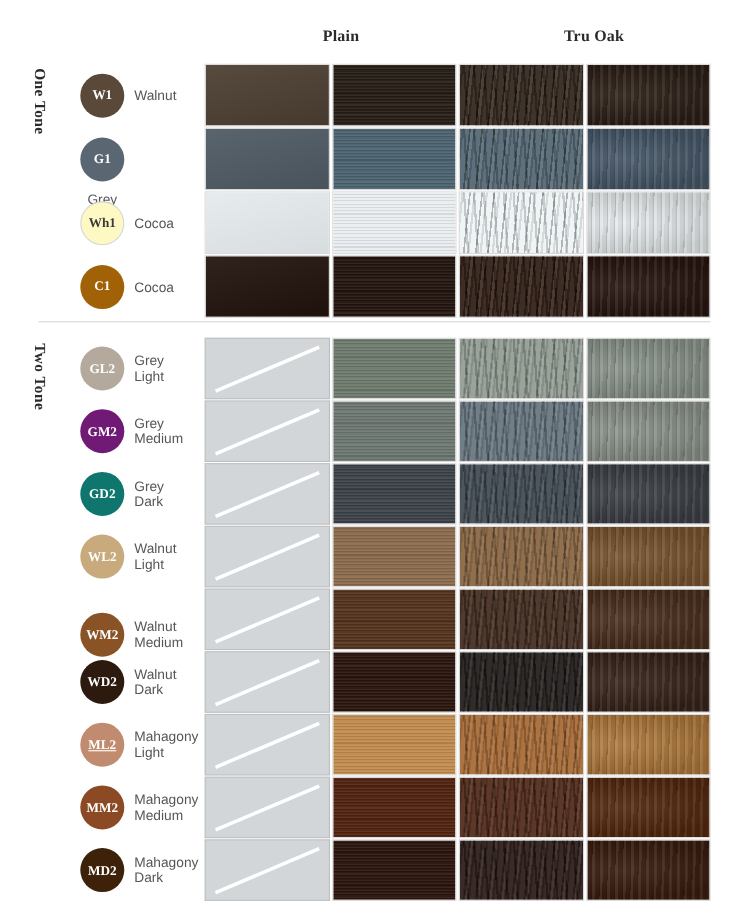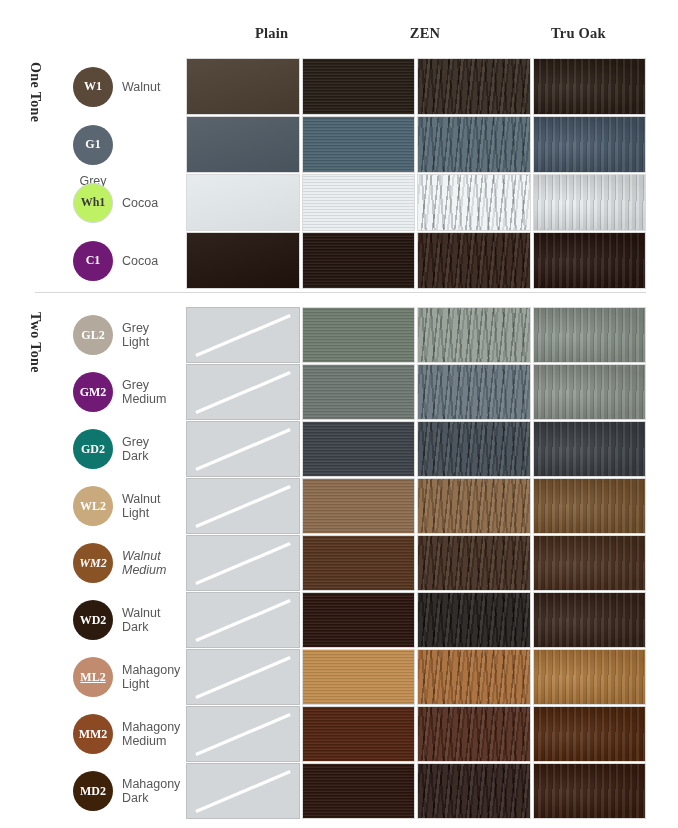--- a/index.html
+++ b/index.html
@@ -116,44 +116,43 @@
   }
   .na .slash svg{width:100%;height:100%;display:block;}
 </style>
 </head>
 <body>
 
 <div id="sheet">
 
   <div class="col-headers">
       <div class="col-head">Plain</div>
-      <div class="col-head">ZEN</div>
       <div class="col-head">Tru Oak</div>
     </div>
 
   <div class="grp-label" id="grp-one">One Tone</div>
   <div class="grp-label" id="grp-two">Two Tone</div>
 
   <div class="divider" id="div-mid"></div>
 
   <div id="legend-host">
       <div class="legend" style="top: 66.5px;">
         <div class="chip light-text" style="background: rgb(90, 73, 56);">W1</div>
         <div class="chip-name">Walnut</div>
       </div>
       <div class="legend" style="top: 124.5px; flex-direction: column;">
         <div class="chip light-text" style="background: rgb(90, 102, 114);">G1</div>
         <div class="chip-name">Grey</div>
       </div>
       <div class="legend" style="top: 182.5px;">
-        <div class="chip dark-text ring" style="background: #bef264; font-family: Liberation Serif, serif;">Wh1</div>
+        <div class="chip dark-text ring" style="background: #fef9c3; font-family: Liberation Serif, serif;">Wh1</div>
         <div class="chip-name">Cocoa</div>
       </div>
       <div class="legend" style="top: 240.5px;">
-        <div class="chip light-text" style="background: #701a75;">C1</div>
+        <div class="chip light-text" style="background: #a16207;">C1</div>
         <div class="chip-name">Cocoa</div>
       </div>
       <div class="legend" style="top: 315px;">
         <div class="chip light-text" style="background: rgb(179, 169, 156);">GL2</div>
         <div class="chip-name">Grey
 Light</div>
       </div>
       <div class="legend" style="top: 372px;">
         <div class="chip light-text" style="background: #701a75;">GM2</div>
         <div class="chip-name">Grey
@@ -162,21 +161,21 @@
       <div class="legend" style="top: 429px;">
         <div class="chip light-text" style="background: #0f766e;">GD2</div>
         <div class="chip-name">Grey
 Dark</div>
       </div>
       <div class="legend" style="top: 486px;">
         <div class="chip light-text" style="background: rgb(200, 170, 124); font-family: Liberation Serif, serif;">WL2</div>
         <div class="chip-name">Walnut
 Light</div>
       </div>
-      <div class="legend" style="top: 543px; font-style: italic;">
+      <div class="legend" style="top: 557px;">
         <div class="chip light-text" style="background: rgb(138, 83, 38);">WM2</div>
         <div class="chip-name">Walnut
 Medium</div>
       </div>
       <div class="legend" style="top: 600px;">
         <div class="chip light-text" style="background: rgb(45, 26, 14);">WD2</div>
         <div class="chip-name">Walnut
 Dark</div>
       </div>
       <div class="legend" style="top: 657px;">

